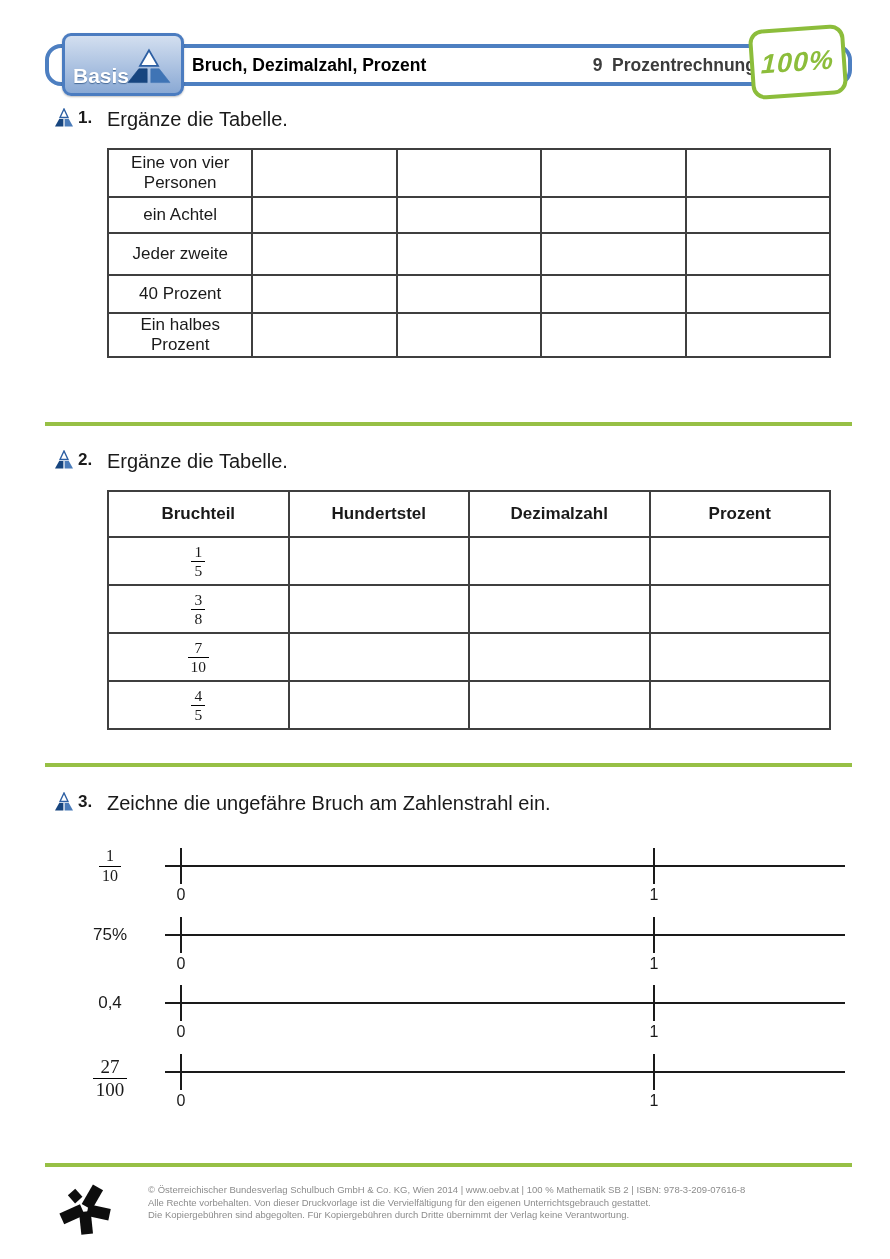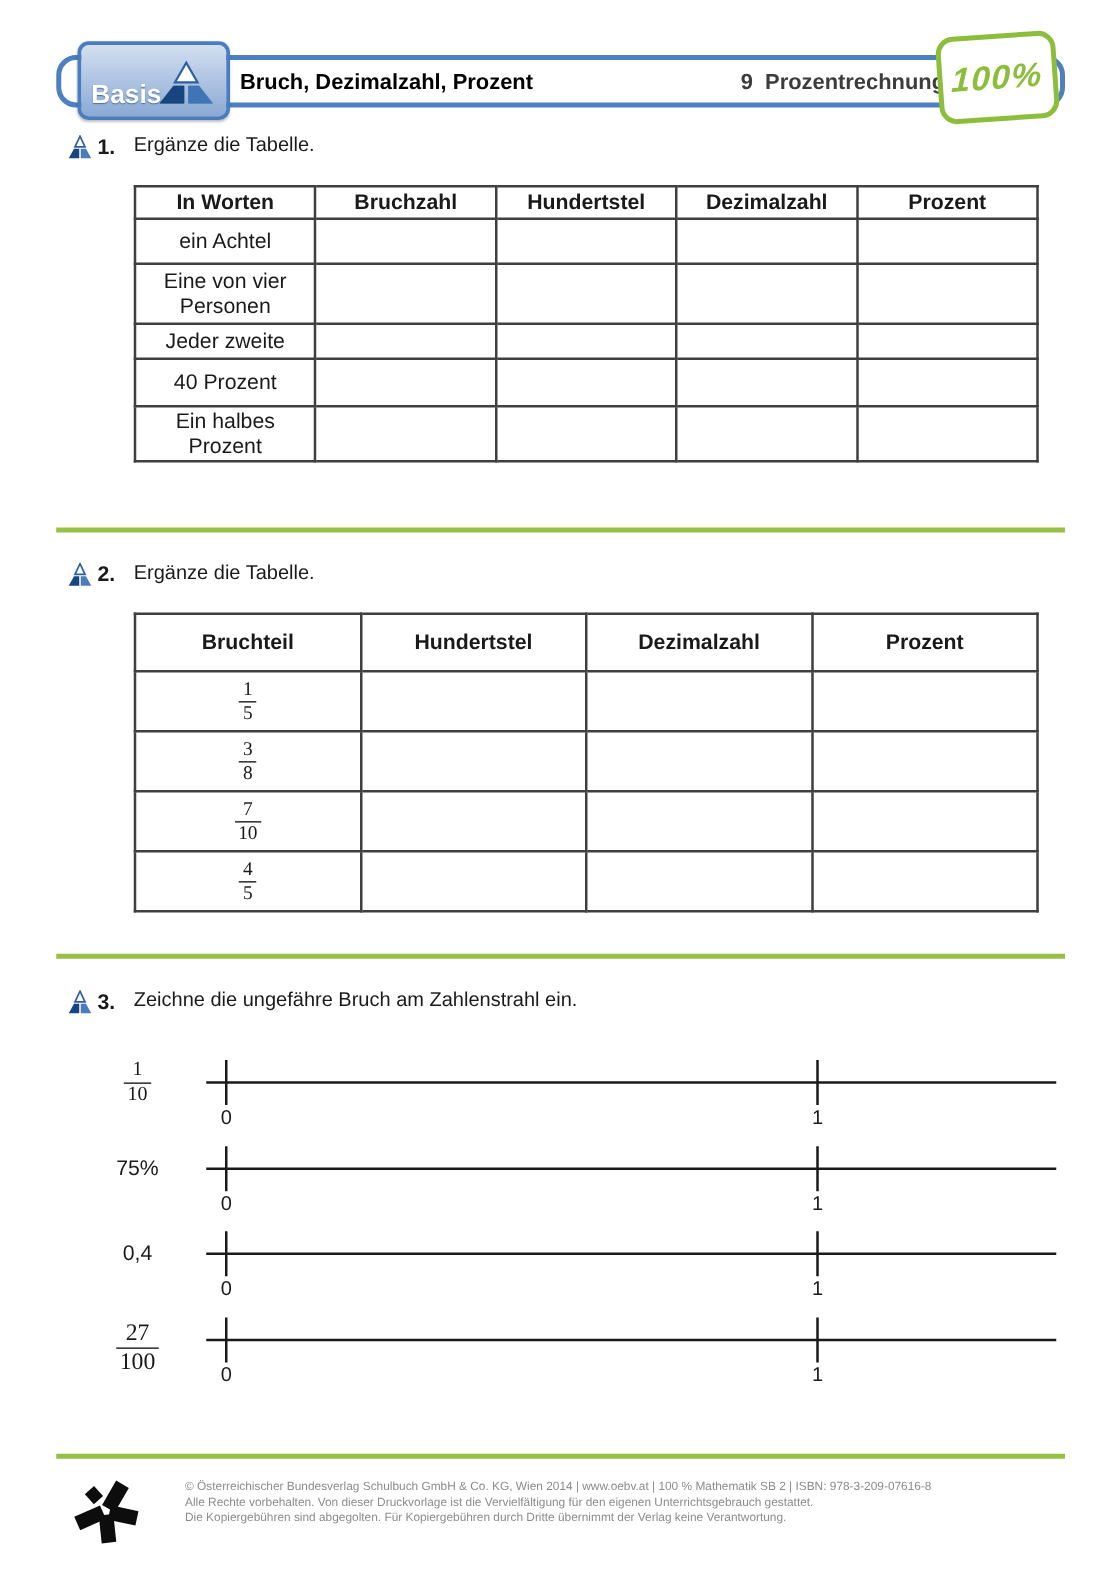--- a/index.html
+++ b/index.html
@@ -39,21 +39,21 @@
     display:flex; align-items:center; justify-content:center;
   }
   .badge-100 span {
     color:#8cbd3b; font-size:27px; font-style:italic; font-weight:600;
     letter-spacing:1px; transform:skewX(-6deg);
   }
 
   
   .task-icon { position:absolute; width:24px; height:20px; }
   .task-num  { position:absolute; font-size:17px; font-weight:bold; }
-  .task-text { position:absolute; font-size:16px; }
+  .task-text { position:absolute; font-size:20px; }
 
   
   table.ws { position:absolute; border-collapse:collapse; table-layout:fixed; background:#fff; }
   table.ws th, table.ws td {
     border:2px solid #3f3f3f; text-align:center; vertical-align:middle;
     font-size:17px; padding:1px 4px;
   }
   table.ws th { font-weight:bold; }
   #table1 { left:107px; top:148px; width:724px; }
   #table2 { left:107px; top:490px; width:724px; }
@@ -118,42 +118,35 @@
 
   <table class="ws" id="table1">
     <colgroup>
         <col style="width:20%">
         <col style="width:20%">
         <col style="width:20%">
         <col style="width:20%">
         <col style="width:20%">
       </colgroup>
     <tbody>
-        <tr style="height:26px">
-      <th>In Worten</th>
-      <th>Bruchzahl</th>
-      <th>Hundertstel</th>
-      <th>Dezimalzahl</th>
-      <th>Prozent</th>
+    <tr style="height:48px">
+      <td>Eine von vier Personen</td>
+      <td></td>
+      <td></td>
+      <td></td>
+      <td></td>
     </tr>
     <tr style="height:36px">
       <td>ein Achtel</td>
       <td></td>
       <td></td>
       <td></td>
       <td></td>
     </tr>
-    <tr style="height:48px">
-      <td>Eine von vier Personen</td>
-      <td></td>
-      <td></td>
-      <td></td>
-      <td></td>
-    </tr>
-    <tr style="height:28px">
+    <tr style="height:42px">
       <td>Jeder zweite</td>
       <td></td>
       <td></td>
       <td></td>
       <td></td>
     </tr>
     <tr style="height:38px">
       <td>40 Prozent</td>
       <td></td>
       <td></td>

